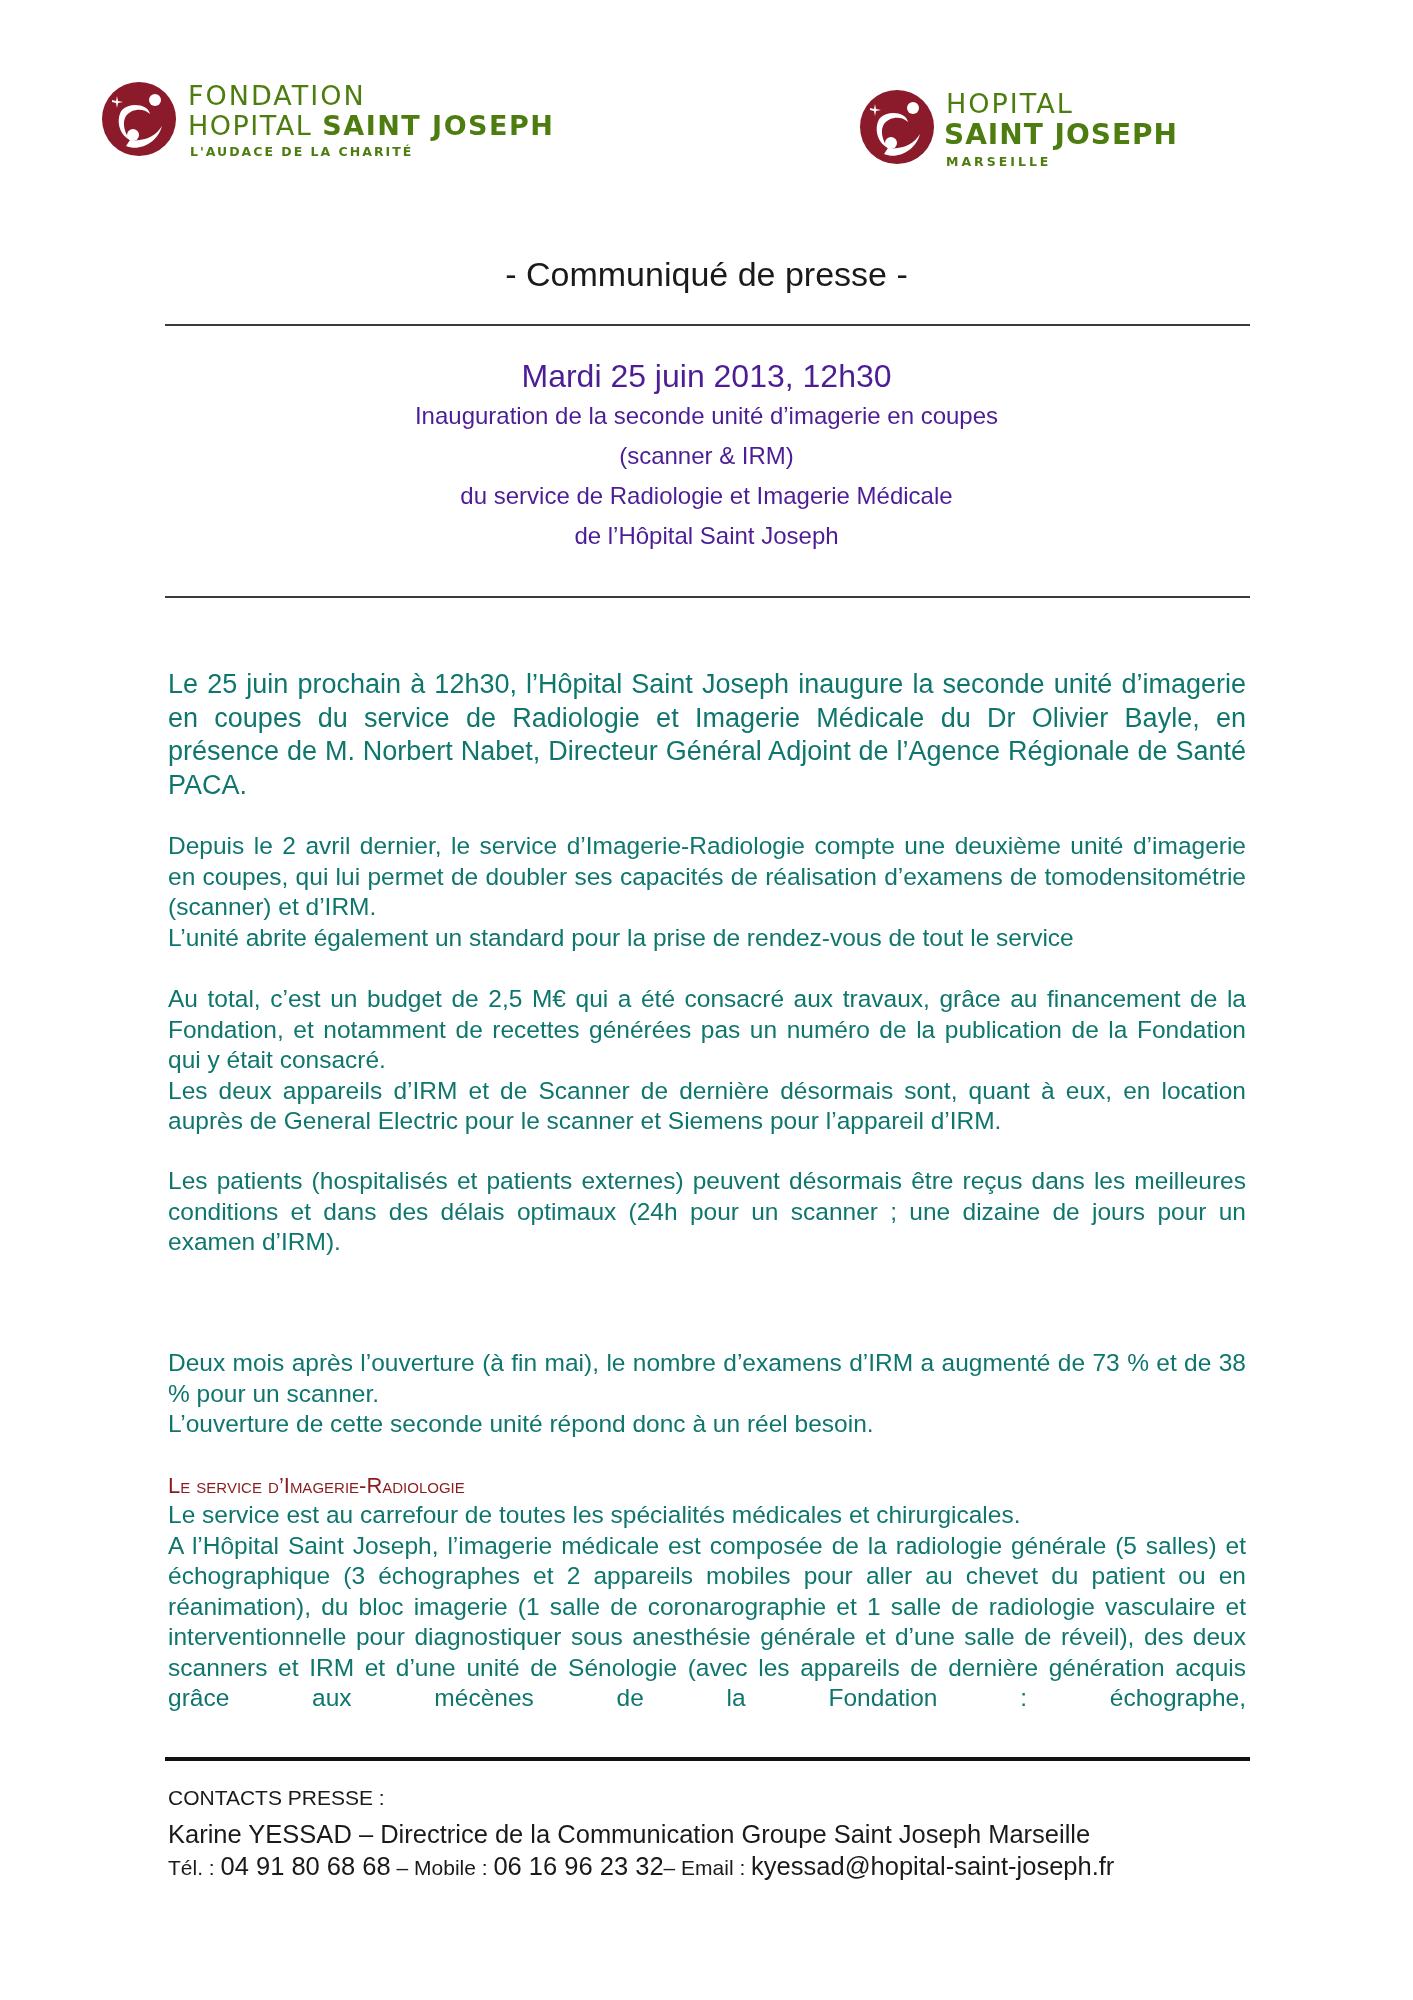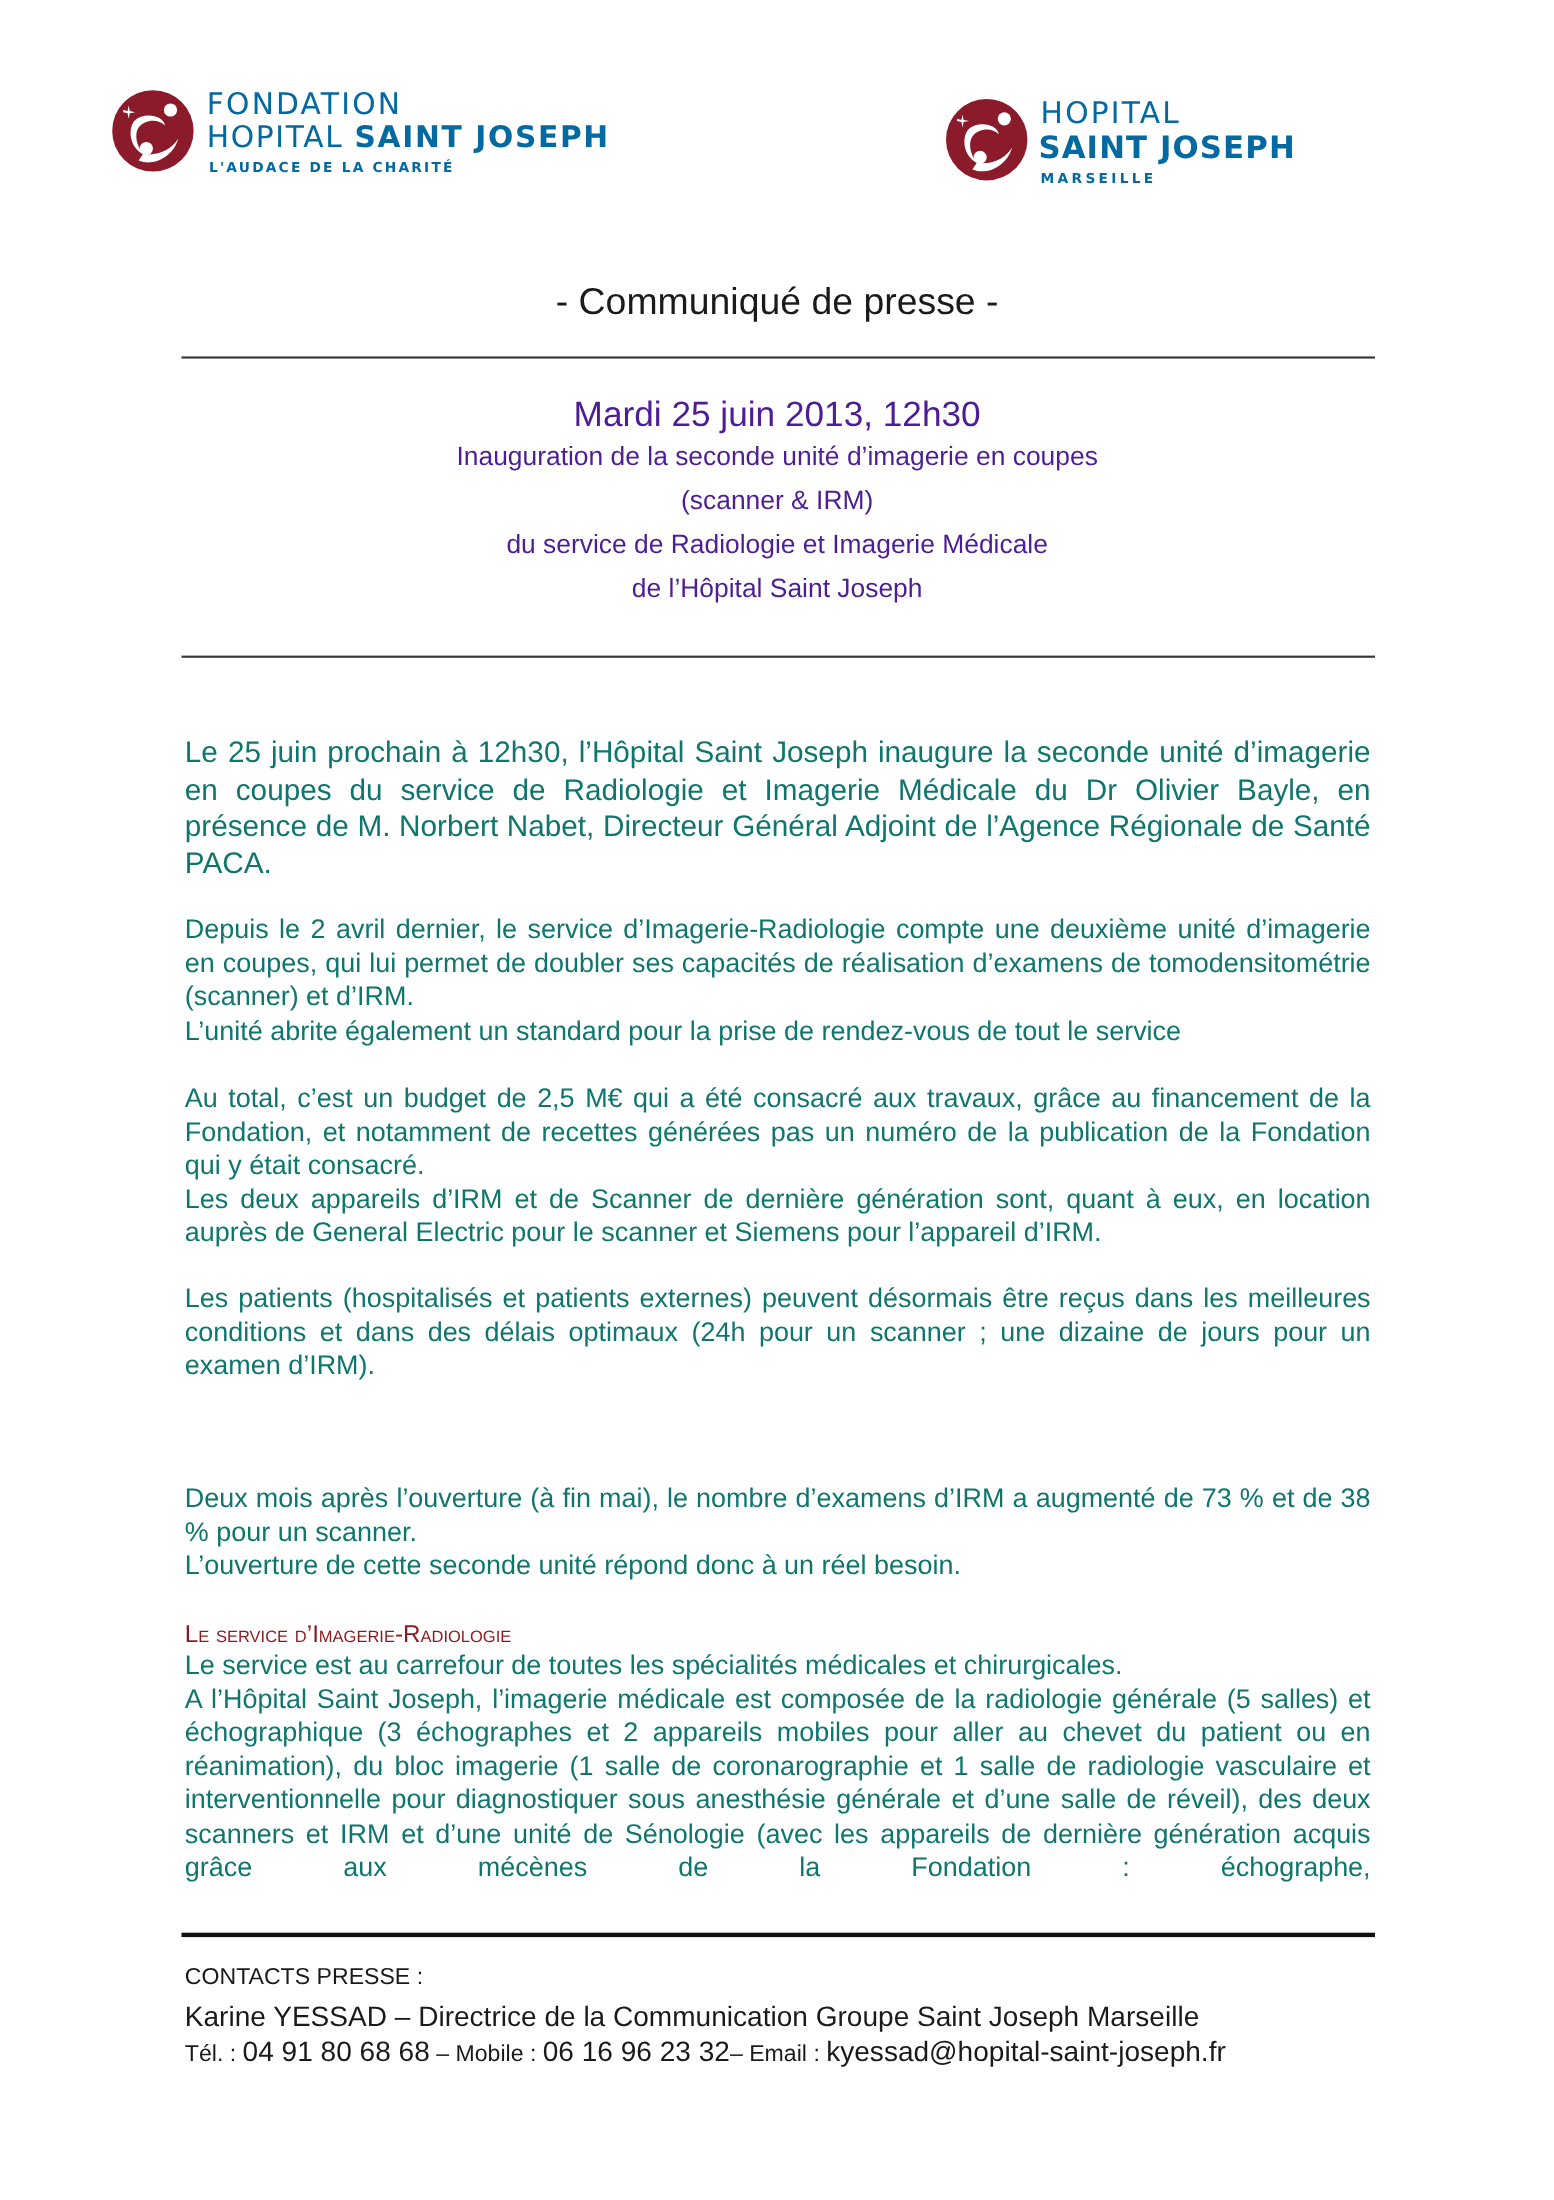--- a/index.html
+++ b/index.html
@@ -2,21 +2,21 @@
 <html><head>
 <meta charset="utf-8">
 <style>
   html, body { margin:0; padding:0; background:#ffffff; }
   body { width:1413px; height:2000px; position:relative; overflow:hidden;
          font-family:"Liberation Sans", sans-serif; color:#1a1a1a; }
   .abs { position:absolute; }
   .logo-left { left:100px; top:80px; width:530px; height:90px; }
   .logo-right { left:858px; top:88px; width:370px; height:85px; }
   .logo-mark { position:absolute; left:0; top:0; }
-  .logo-text { position:absolute; color:#0369a1; font-family:"DejaVu Sans", sans-serif; white-space:nowrap; }
+  .logo-text { position:absolute; color:#4d7c0f; font-family:"DejaVu Sans", sans-serif; white-space:nowrap; }
   .lt-line1 { left:88px; top:0px; font-size:27px; letter-spacing:2px; }
   .lt-line2 { left:88px; top:30px; font-size:27px; letter-spacing:1.5px; }
   .lt-line2 b { font-weight:bold; }
   .lt-line3 { left:90px; top:64px; font-size:12.5px; font-weight:bold; letter-spacing:2px; }
   .rt-line1 { left:88px; top:0px; font-size:27px; letter-spacing:2px; }
   .rt-line2 { left:86px; top:30px; font-size:28px; font-weight:bold; letter-spacing:1px; }
   .rt-line3 { left:88px; top:66px; font-size:12.5px; font-weight:bold; letter-spacing:3px; }
 
   .press-title { left:0; width:1413px; top:255px; text-align:center; font-size:34px; color:#1a1a1a; }
   .rule { left:165px; width:1085px; background:#3a3a3a; }
@@ -91,21 +91,21 @@
   <p>Le 25 juin prochain à 12h30, l’Hôpital Saint Joseph inaugure la seconde unité d’imagerie en coupes du service de Radiologie et Imagerie Médicale du Dr Olivier Bayle, en présence de M. Norbert Nabet, Directeur Général Adjoint de l’Agence Régionale de Santé PACA.</p>
 </div>
 
 <div class="abs body-text p2">
   <p>Depuis le 2 avril dernier, le service d’Imagerie-Radiologie compte une deuxième unité d’imagerie en coupes, qui lui permet de doubler ses capacités de réalisation d’examens de tomodensitométrie (scanner) et d’IRM.</p>
   <p>L’unité abrite également un standard pour la prise de rendez-vous de tout le service</p>
 </div>
 
 <div class="abs body-text p3">
   <p>Au total, c’est un budget de 2,5 M€ qui a été consacré aux travaux, grâce au financement de la Fondation, et notamment de recettes générées pas un numéro de la publication de la Fondation qui y était consacré.</p>
-  <p>Les deux appareils d’IRM et de Scanner de dernière génération sont, quant à eux, en location auprès de General Electric pour le scanner et Siemens pour l’appareil d’IRM.</p>
+  <p>Les deux appareils d’IRM et de Scanner de dernière désormais sont, quant à eux, en location auprès de General Electric pour le scanner et Siemens pour l’appareil d’IRM.</p>
 </div>
 
 <div class="abs body-text p4">
   <p>Les patients (hospitalisés et patients externes) peuvent désormais être reçus dans les meilleures conditions et dans des délais optimaux (24h pour un scanner ; une dizaine de jours pour un examen d’IRM).</p>
 </div>
 
 <div class="abs body-text p5">
   <p>Deux mois après l’ouverture (à fin mai), le nombre d’examens d’IRM a augmenté de 73 % et de 38 % pour un scanner.</p>
   <p>L’ouverture de cette seconde unité répond donc à un réel besoin.</p>
 </div>

